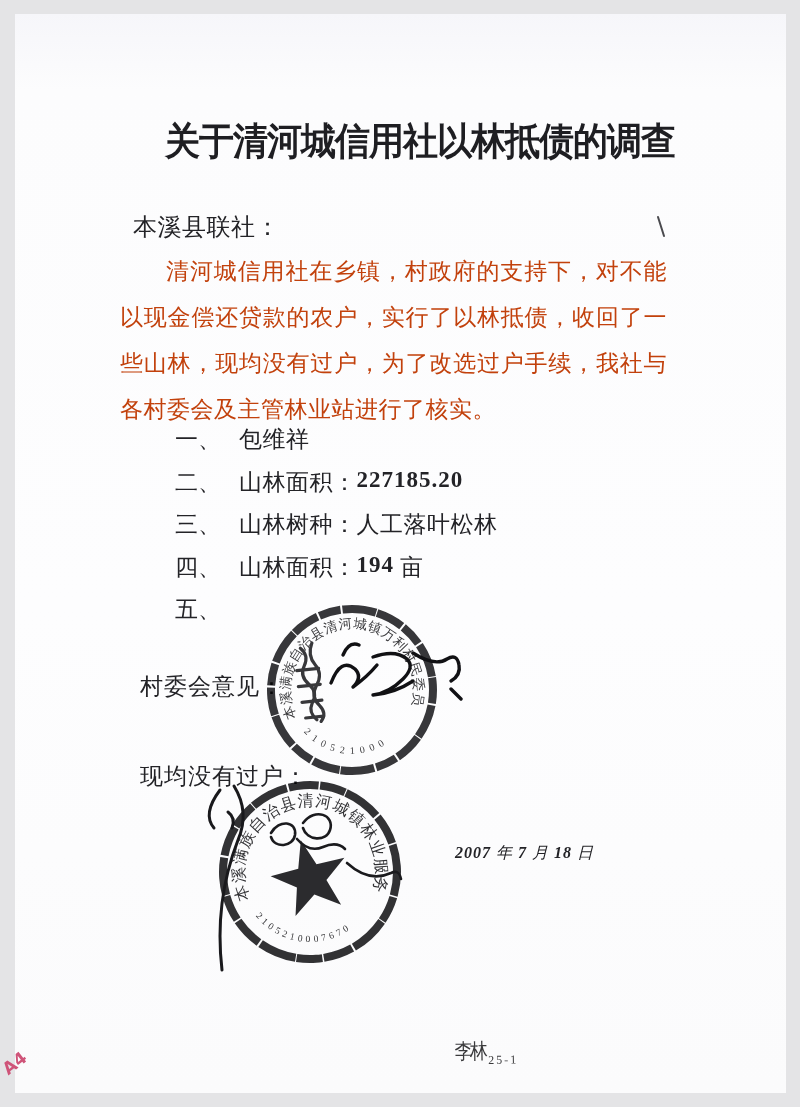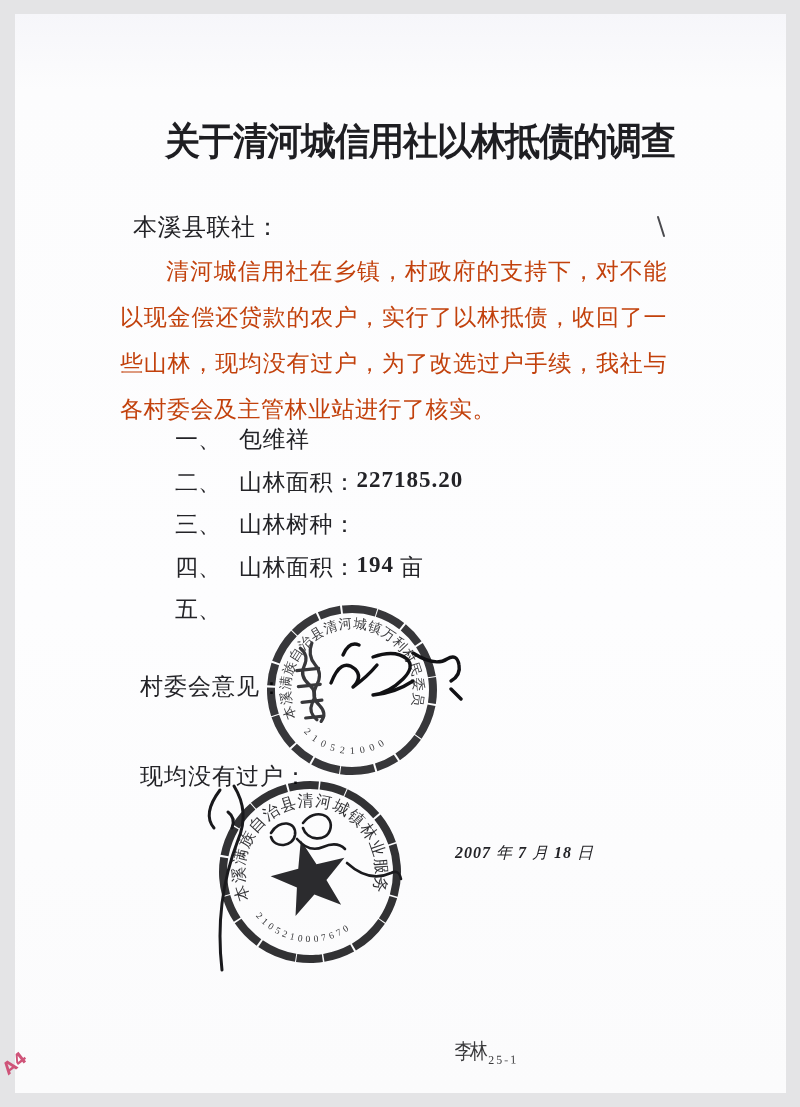--- a/index.html
+++ b/index.html
@@ -75,20 +75,21 @@
     <span class="list-value">包维祥</span>
   </div>
   <div class="list-row">
     <span class="list-num">二、</span>
     <span class="list-label">山林面积：</span>
     <span class="list-value num-bold">227185.20</span>
   </div>
   <div class="list-row">
     <span class="list-num">三、</span>
     <span class="list-label">山林树种：</span>
+    <span class="list-value">人工落叶松林</span>
   </div>
   <div class="list-row">
     <span class="list-num">四、</span>
     <span class="list-label">山林面积：</span>
     <span class="list-value num-bold">194</span>
     <span class="list-value unit">亩</span>
   </div>
   <div class="list-row">
     <span class="list-num">五、</span>
   </div>

